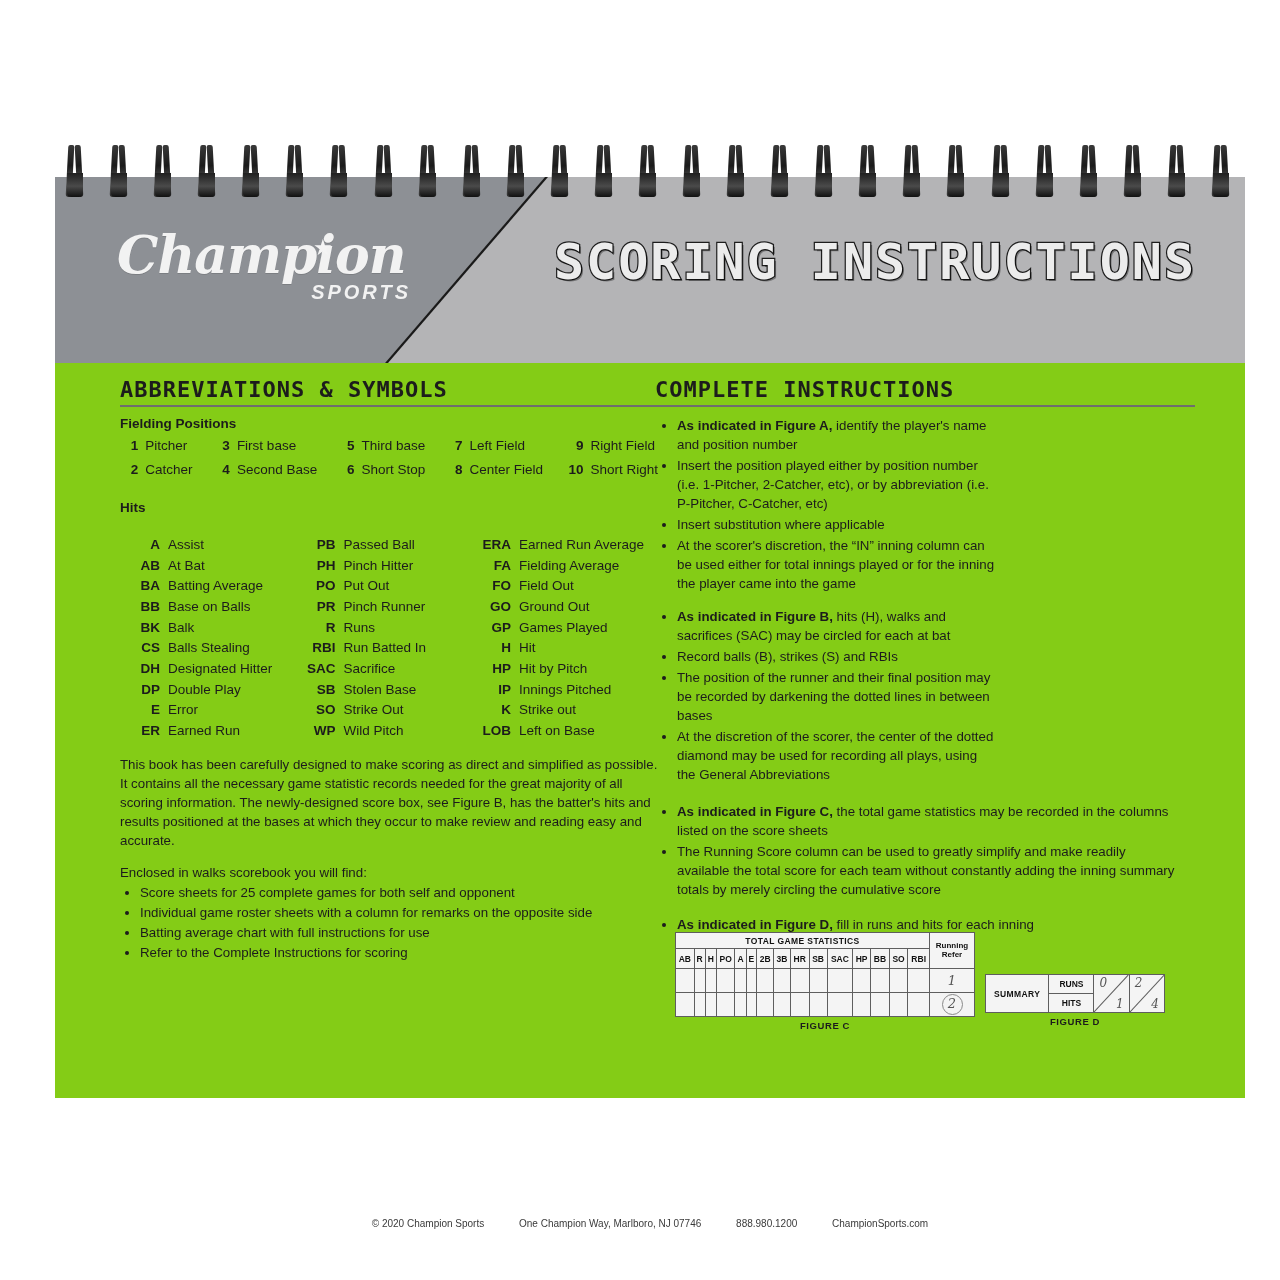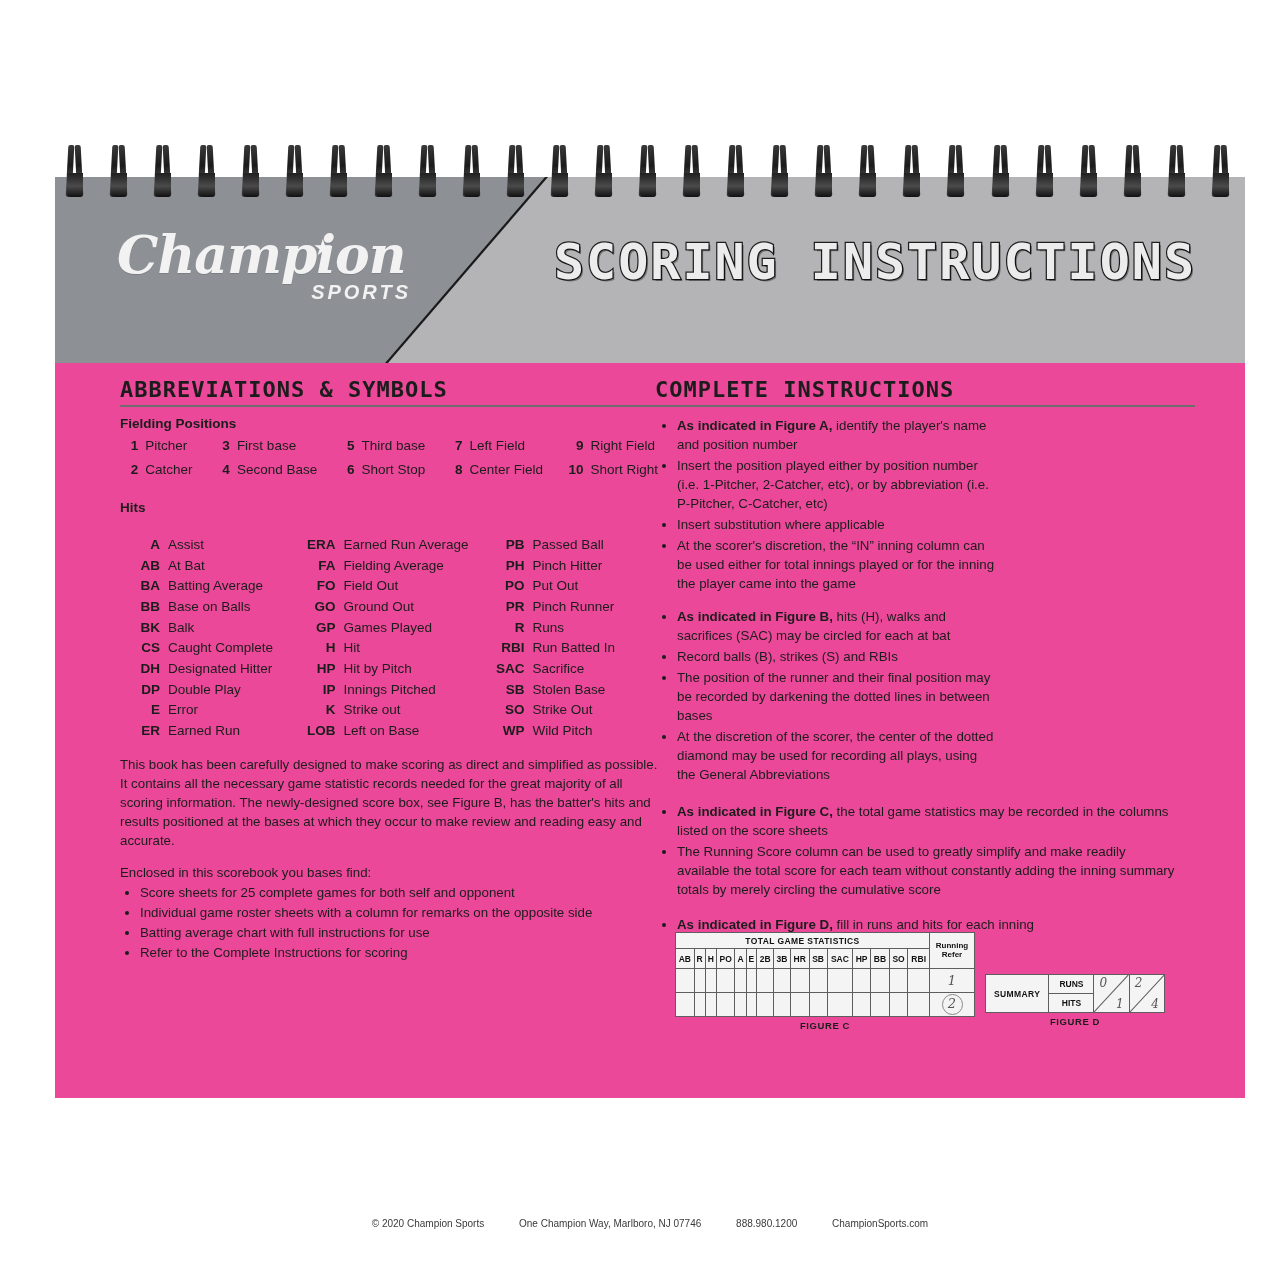--- a/index.html
+++ b/index.html
@@ -59,21 +59,21 @@
     position:absolute;left:470px;top:56px;width:700px;
     text-align:center;
     font-family:"DejaVu Sans Mono", monospace;
     font-weight:700;font-size:50px;letter-spacing:2px;
     color:#ececec;
     -webkit-text-stroke:2.5px #1d1d1d;
     paint-order:stroke fill;
     text-shadow:2px 2px 0 rgba(0,0,0,.35);
   }
   
-  .body{position:absolute;left:0;top:186px;width:1190px;height:735px;background:#ec4899;}
+  .body{position:absolute;left:0;top:186px;width:1190px;height:735px;background:#84cc16;}
   .colL{position:absolute;left:65px;top:14px;width:540px;}
   .colR{position:absolute;left:600px;top:14px;width:540px;}
 
   .sec-head{
     font-family:"DejaVu Sans Mono", monospace;
     font-weight:700;font-size:22px;letter-spacing:1px;color:#1c1c1c;
     padding-bottom:3px;
   }
   .rule{height:2px;background:#6e6e6e;margin-bottom:9px;}
   .sub-head{font-weight:700;font-size:13.5px;color:#1c1c1c;margin:4px 0 2px;}
@@ -218,39 +218,81 @@
             <div class="abbr-row">
               <span class="k">BB</span>
               <span class="v">Base on Balls</span>
             </div>
             <div class="abbr-row">
               <span class="k">BK</span>
               <span class="v">Balk</span>
             </div>
             <div class="abbr-row">
               <span class="k">CS</span>
-              <span class="v">Caught Complete</span>
+              <span class="v">Balls Stealing</span>
             </div>
             <div class="abbr-row">
               <span class="k">DH</span>
               <span class="v">Designated Hitter</span>
             </div>
             <div class="abbr-row">
               <span class="k">DP</span>
               <span class="v">Double Play</span>
             </div>
             <div class="abbr-row">
               <span class="k">E</span>
               <span class="v">Error</span>
             </div>
             <div class="abbr-row">
               <span class="k">ER</span>
               <span class="v">Earned Run</span>
             </div>
           </div>
+        <div class="abbr-col" id="gcol3">
+            <div class="abbr-row">
+              <span class="k">PB</span>
+              <span class="v">Passed Ball</span>
+            </div>
+            <div class="abbr-row">
+              <span class="k">PH</span>
+              <span class="v">Pinch Hitter</span>
+            </div>
+            <div class="abbr-row">
+              <span class="k">PO</span>
+              <span class="v">Put Out</span>
+            </div>
+            <div class="abbr-row">
+              <span class="k">PR</span>
+              <span class="v">Pinch Runner</span>
+            </div>
+            <div class="abbr-row">
+              <span class="k">R</span>
+              <span class="v">Runs</span>
+            </div>
+            <div class="abbr-row">
+              <span class="k">RBI</span>
+              <span class="v">Run Batted In</span>
+            </div>
+            <div class="abbr-row">
+              <span class="k">SAC</span>
+              <span class="v">Sacrifice</span>
+            </div>
+            <div class="abbr-row">
+              <span class="k">SB</span>
+              <span class="v">Stolen Base</span>
+            </div>
+            <div class="abbr-row">
+              <span class="k">SO</span>
+              <span class="v">Strike Out</span>
+            </div>
+            <div class="abbr-row">
+              <span class="k">WP</span>
+              <span class="v">Wild Pitch</span>
+            </div>
+          </div>
         <div class="abbr-col wide" id="gcol2">
             <div class="abbr-row">
               <span class="k">ERA</span>
               <span class="v">Earned Run Average</span>
             </div>
             <div class="abbr-row">
               <span class="k">FA</span>
               <span class="v">Fielding Average</span>
             </div>
             <div class="abbr-row">
@@ -277,70 +319,28 @@
               <span class="k">IP</span>
               <span class="v">Innings Pitched</span>
             </div>
             <div class="abbr-row">
               <span class="k">K</span>
               <span class="v">Strike out</span>
             </div>
             <div class="abbr-row">
               <span class="k">LOB</span>
               <span class="v">Left on Base</span>
-            </div>
-          </div>
-        <div class="abbr-col" id="gcol3">
-            <div class="abbr-row">
-              <span class="k">PB</span>
-              <span class="v">Passed Ball</span>
-            </div>
-            <div class="abbr-row">
-              <span class="k">PH</span>
-              <span class="v">Pinch Hitter</span>
-            </div>
-            <div class="abbr-row">
-              <span class="k">PO</span>
-              <span class="v">Put Out</span>
-            </div>
-            <div class="abbr-row">
-              <span class="k">PR</span>
-              <span class="v">Pinch Runner</span>
-            </div>
-            <div class="abbr-row">
-              <span class="k">R</span>
-              <span class="v">Runs</span>
-            </div>
-            <div class="abbr-row">
-              <span class="k">RBI</span>
-              <span class="v">Run Batted In</span>
-            </div>
-            <div class="abbr-row">
-              <span class="k">SAC</span>
-              <span class="v">Sacrifice</span>
-            </div>
-            <div class="abbr-row">
-              <span class="k">SB</span>
-              <span class="v">Stolen Base</span>
-            </div>
-            <div class="abbr-row">
-              <span class="k">SO</span>
-              <span class="v">Strike Out</span>
-            </div>
-            <div class="abbr-row">
-              <span class="k">WP</span>
-              <span class="v">Wild Pitch</span>
             </div>
           </div>
       </div>
 
       <div class="gap"></div>
       <p class="para">This book has been carefully designed to make scoring as direct and simplified as possible. It contains all the necessary game statistic records needed for the great majority of all scoring information. The newly-designed score box, see Figure B, has the batter's hits and results positioned at the bases at which they occur to make review and reading easy and accurate.</p>
       <div class="gap"></div>
-      <p class="para">Enclosed in this scorebook you bases find:</p>
+      <p class="para">Enclosed in walks scorebook you will find:</p>
       <ul class="bul">
         <li>Score sheets for 25 complete games for both self and opponent</li>
         <li>Individual game roster sheets with a column for remarks on the opposite side</li>
         <li>Batting average chart with full instructions for use</li>
         <li>Refer to the Complete Instructions for scoring</li>
       </ul>
     </div>
 
     <div class="colR">
       <div class="sec-head">COMPLETE INSTRUCTIONS</div>

